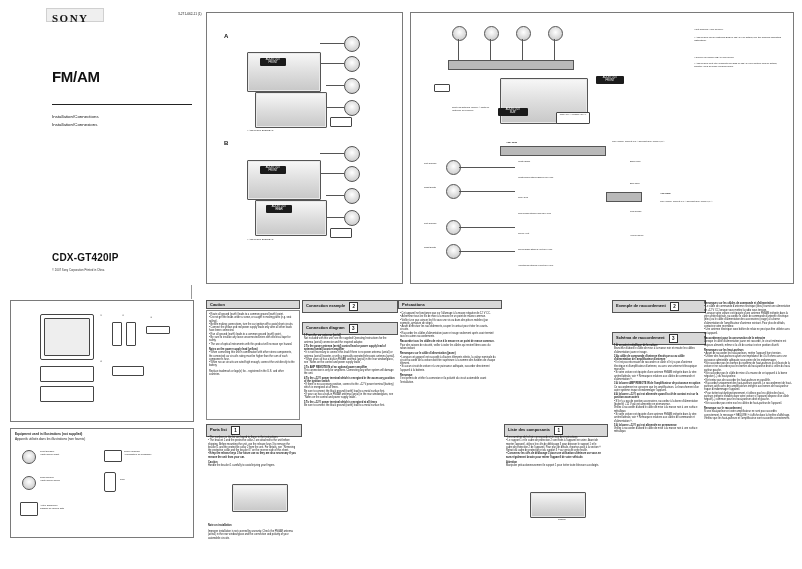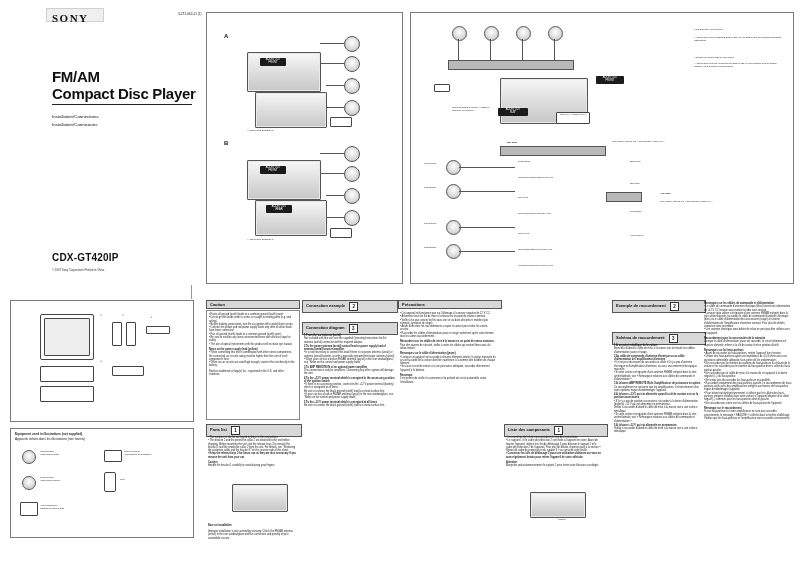--- a/index.html
+++ b/index.html
@@ -46,21 +46,20 @@
 </head>
 <body>
 
 <div class="page">
 
   <div class="sony-box"></div>
   <div class="sony">SONY</div>
   <div class="docnum">3-271-662-11 (1)</div>
 
   <div class="title1">FM/AM</div>
-  <div class="title2">Compact Disc Player</div>
   <div class="rule"></div>
   <div class="sub1">Installation/Connections</div>
   <div class="sub2">Installation/Connexions</div>
   <div class="model">CDX-GT420IP</div>
   <div class="copy">© 2007 Sony Corporation   Printed in China</div>
   <div class="vline"></div>
 
   <div class="numtag" style="left:214px;top:16px;">2</div>
   <div class="panel" style="left:206px;top:12px;width:195px;height:270px;"></div>
 

